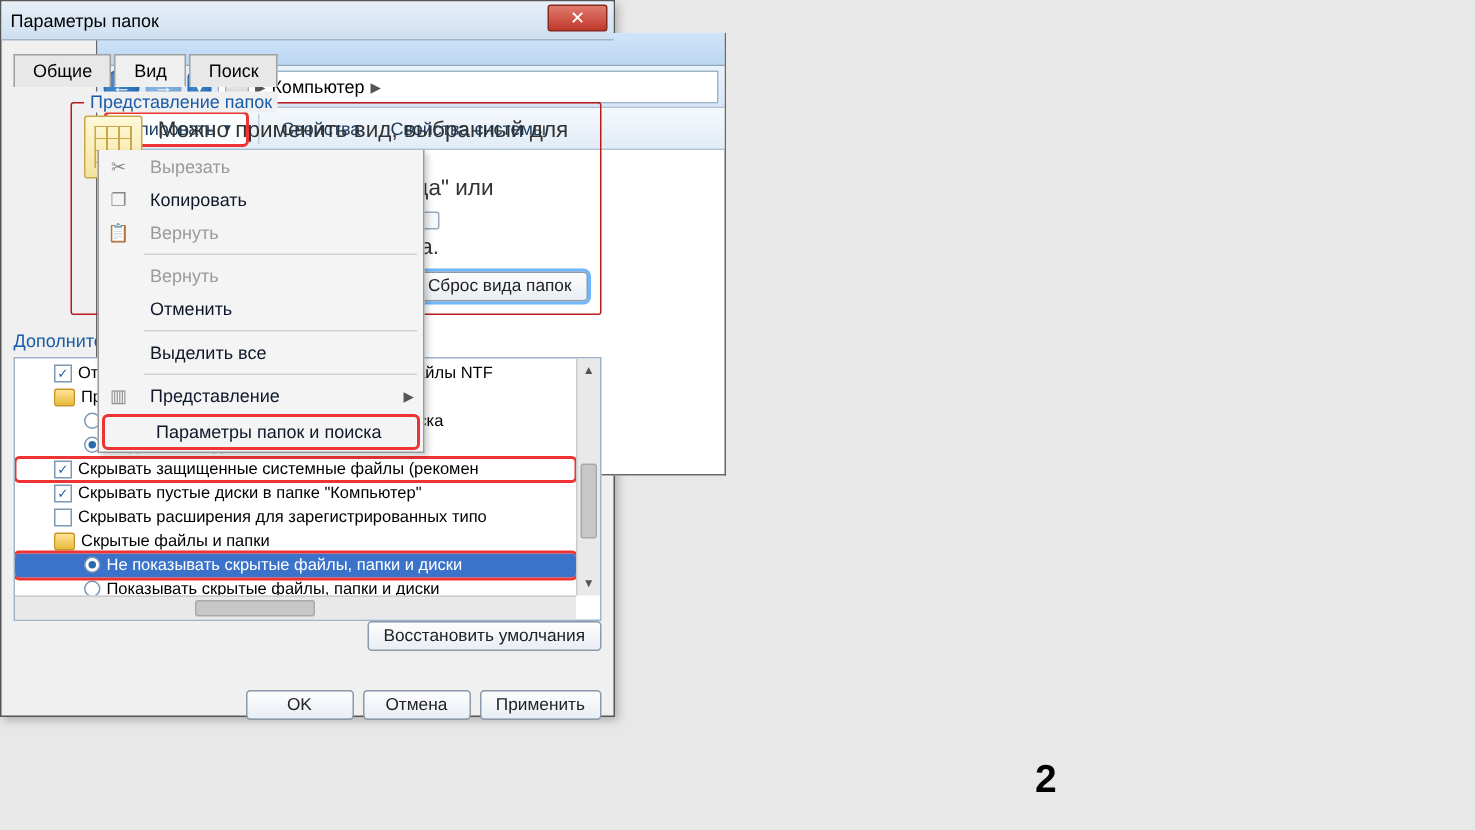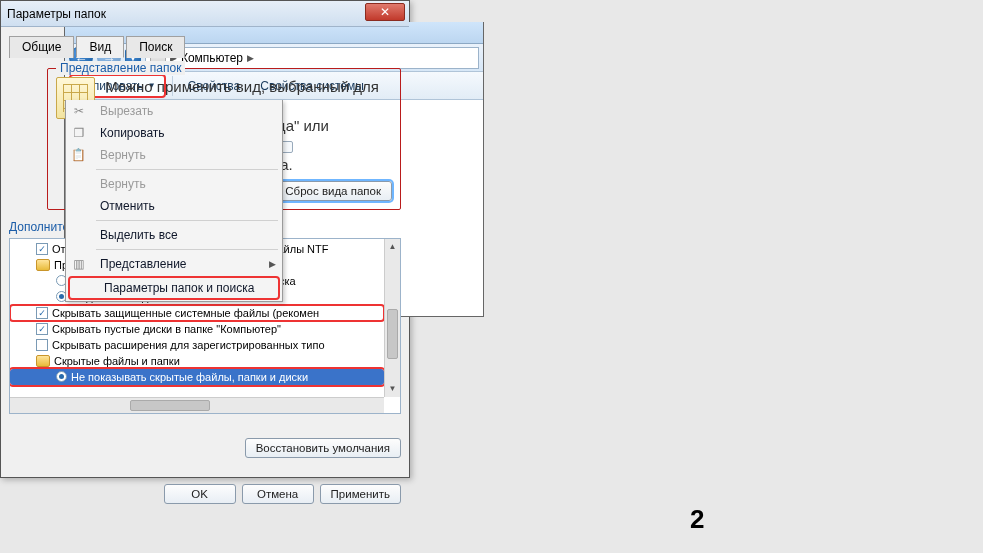--- a/index.html
+++ b/index.html
@@ -307,21 +307,21 @@
   }
   .tree-row.redbox {
     outline: 2px solid #e33;
     outline-offset: -1px;
     border-radius:3px;
   }
   .tree-row.sel {
     background:#3a73c9; color:#fff;
   }
   .tree-row.sel.redbox { outline-offset: 0; }
-  .restore-row { display:flex; justify-content:flex-end; margin-top:24px;}
+  .restore-row { display:flex; justify-content:flex-end; margin-top:0;}
   .dlg-buttons {
     display:flex; gap:6px; justify-content:flex-end;
     margin-top: 18px;
     padding-top: 8px;
   }
 </style>
 </head>
 <body>
 
 <div class="panel explorer">
@@ -476,20 +476,24 @@
         <div class="tree-row indent1">
           <span class="folder-icon"></span>
           <span>Скрытые файлы и папки</span>
         </div>
         <div class="tree-row indent2 sel redbox">
           <span class="radio" style="background:#fff">
               <span class="dot"></span>
             </span>
           <span>Не показывать скрытые файлы, папки и диски</span>
         </div>
+        <div class="tree-row indent2">
+          <span class="radio"></span>
+          <span>Показывать скрытые файлы, папки и диски</span>
+        </div>
       </div>
       <div class="tree-scroll">
         <div class="arr up">▲</div>
         <div class="thumb"></div>
         <div class="arr dn">▼</div>
       </div>
       <div class="tree-hscroll">
         <div class="thumb"></div>
       </div>
     </div>

